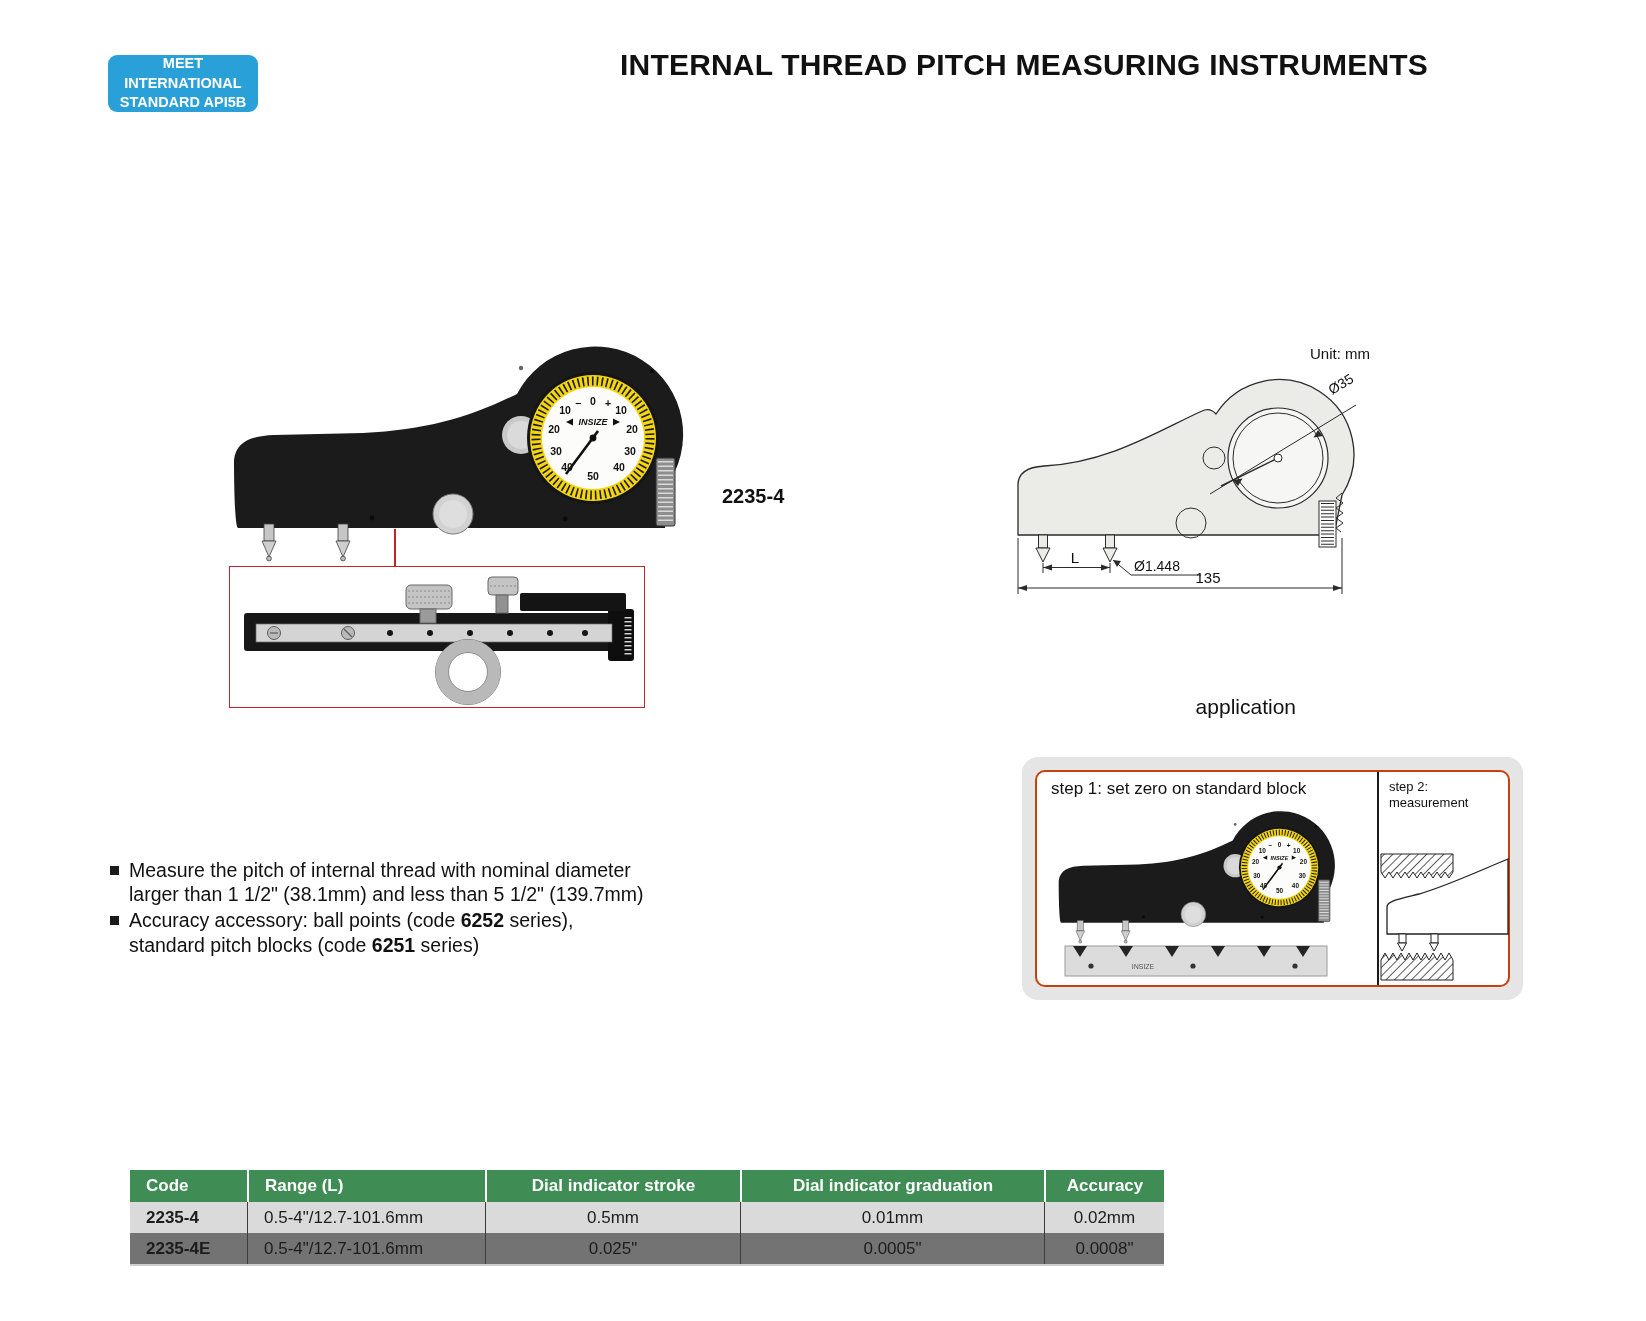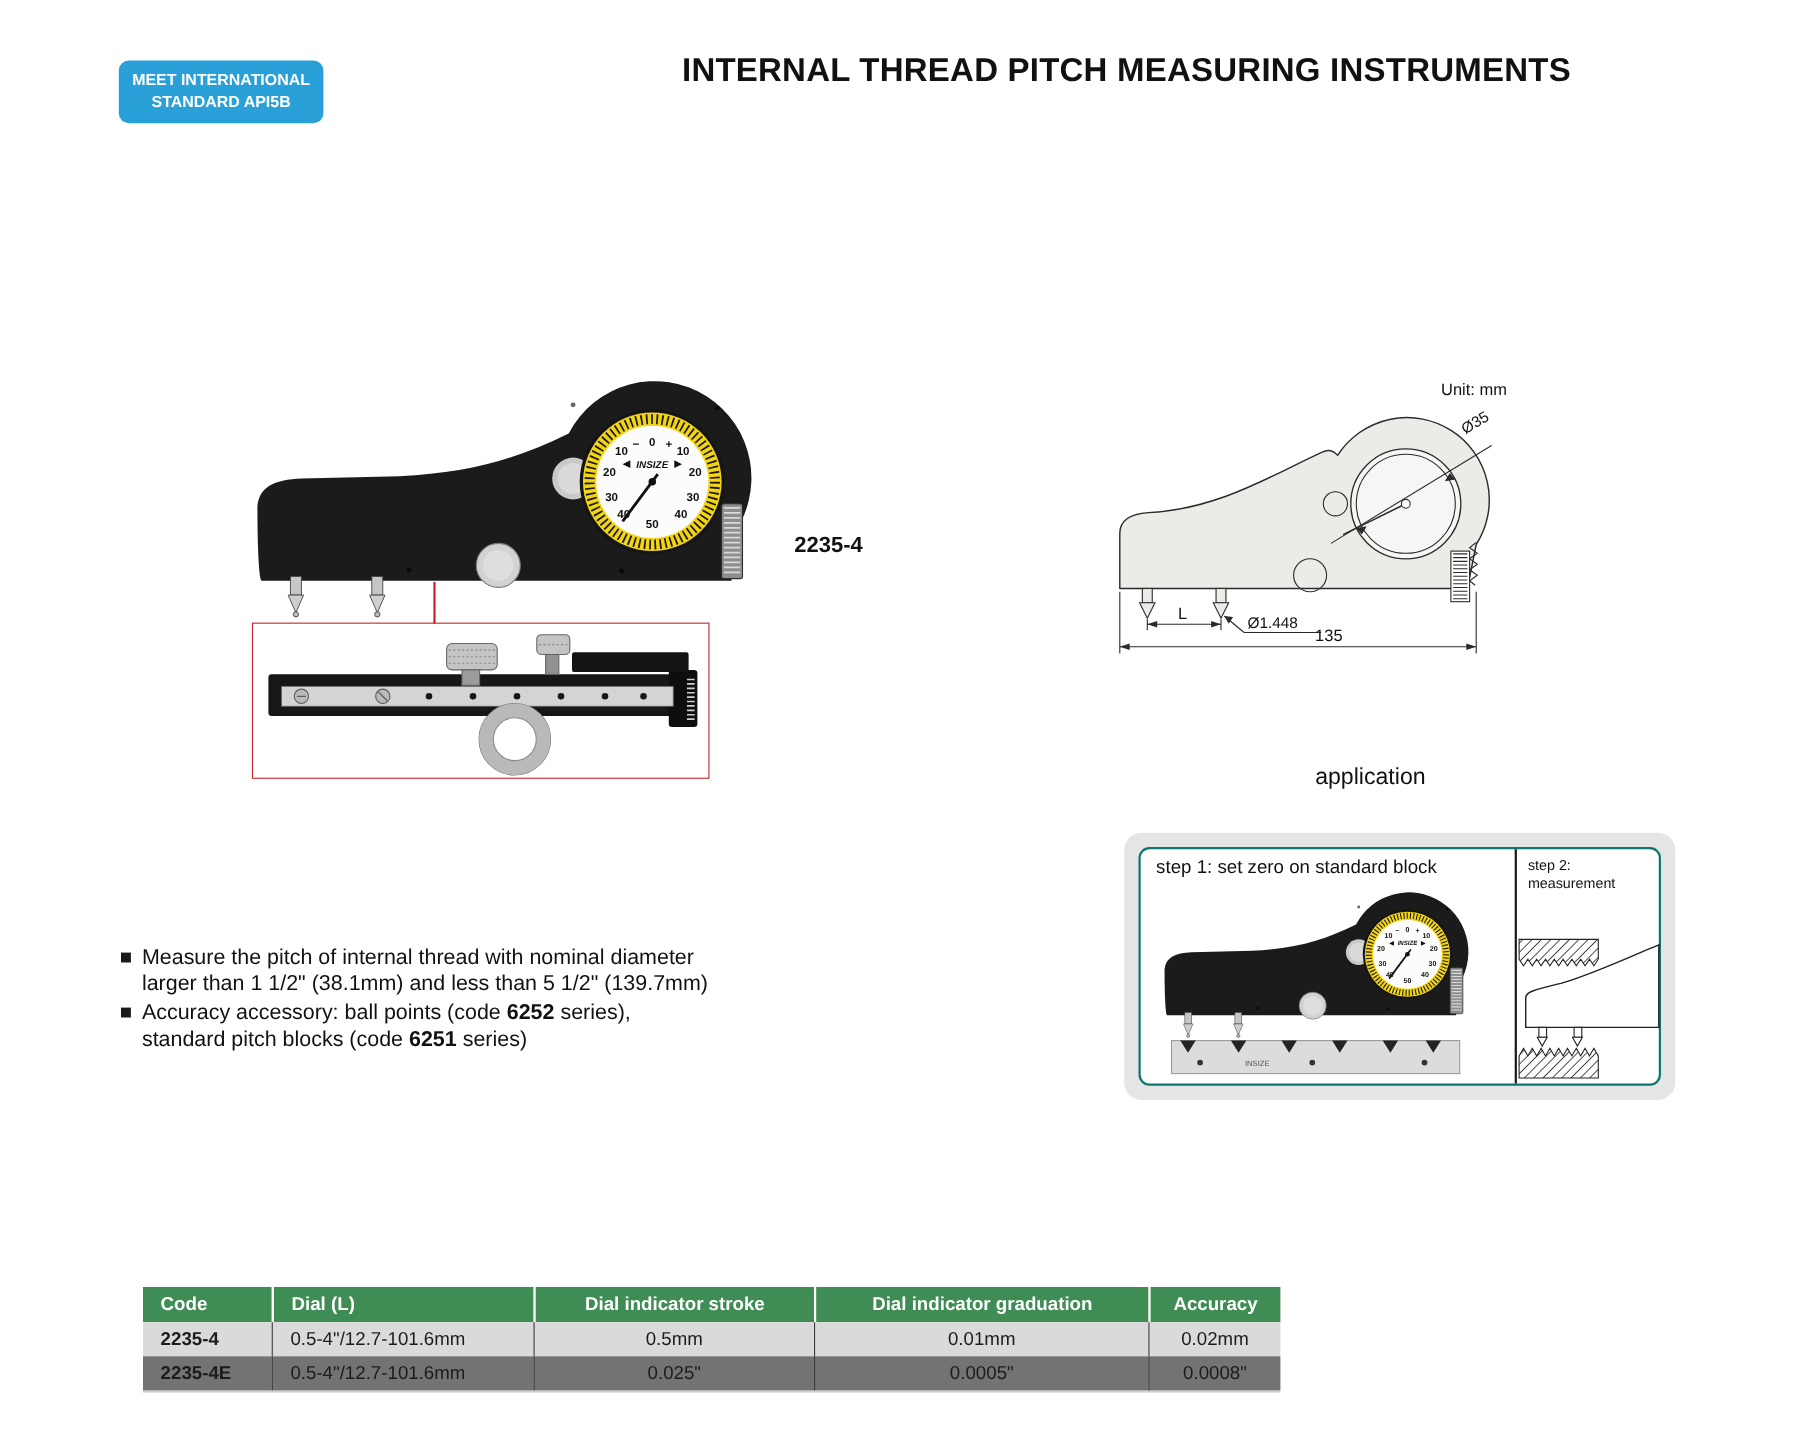--- a/index.html
+++ b/index.html
@@ -1,34 +1,34 @@
 <!DOCTYPE html>
 <html><head>
 <meta charset="utf-8">
 <style>
   html,body{margin:0;padding:0;background:#fff;}
   #page{position:relative;width:1646px;height:1321px;background:#fff;overflow:hidden;
         font-family:"Liberation Sans", sans-serif;color:#111;}
   .abs{position:absolute;}
   
-  .badge{left:108px;top:55px;width:186px;height:57px;background:#2aa0d9;border-radius:9px;
+  .badge{left:108px;top:55px;width:150px;height:57px;background:#2aa0d9;border-radius:9px;
          color:#fff;font-weight:bold;font-size:14.5px;line-height:1.35;display:flex;
          flex-direction:column;align-items:center;justify-content:center;text-align:center;}
   
   .title{left:620px;top:48px;font-size:30px;font-weight:bold;white-space:nowrap;letter-spacing:0.2px;}
   
   .code-label{left:722px;top:485px;font-size:20px;font-weight:bold;}
   
   .red-box{left:229px;top:566px;width:416px;height:142px;border:1.5px solid #c5232b;box-sizing:border-box;}
   .red-line{left:394px;top:529px;width:2px;height:38px;background:#c5232b;}
   
   .app-heading{left:1146px;top:695px;width:150px;text-align:right;font-size:21px;}
   .app-outer{left:1022px;top:757px;width:501px;height:243px;background:#e5e5e5;border-radius:16px;}
   .app-inner{position:absolute;left:13px;top:13px;width:475px;height:217px;background:#fff;
-             border:2px solid #0f766e;border-radius:10px;box-sizing:border-box;}
+             border:2px solid #c2410c;border-radius:10px;box-sizing:border-box;}
   .app-divider{position:absolute;left:340px;top:0;width:2px;height:100%;background:#1a1a1a;}
   .step1-label{position:absolute;left:14px;top:7px;font-size:17px;}
   .step2-label{position:absolute;left:352px;top:7px;font-size:13px;line-height:1.25;}
   
   .bullets{left:110px;top:858px;width:620px;font-size:19.5px;line-height:1.24;}
   .bullet-row{display:flex;margin-bottom:2px;}
   .bullet-marker{width:9px;height:9px;background:#1a1a1a;margin:8px 10px 0 0;flex:0 0 9px;}
   .bold{font-weight:bold;}
   
   .spec-table{left:113px;top:1170px;width:1034px;font-size:17px;border-bottom:2px solid #cfcfcf;margin-left:17px;}
@@ -249,21 +249,21 @@
       <div>
         <div><span>Accuracy accessory: ball points (code </span><span class="bold">6252</span><span> series),</span></div>
         <div><span>standard pitch blocks (code </span><span class="bold">6251</span><span> series)</span></div>
       </div>
     </div>
   </div>
 
   <div class="abs spec-table">
     <div class="t-row t-head">
       <div class="t-cell c-left">Code</div>
-      <div class="t-cell c-left">Dial (L)</div>
+      <div class="t-cell c-left">Range (L)</div>
       <div class="t-cell c-center">Dial indicator stroke</div>
       <div class="t-cell c-center">Dial indicator graduation</div>
       <div class="t-cell c-center">Accuracy</div>
     </div>
     <div class="t-row t-body row-odd">
       <div class="t-cell c-left bold">2235-4</div>
       <div class="t-cell c-left">0.5-4"/12.7-101.6mm</div>
       <div class="t-cell c-center">0.5mm</div>
       <div class="t-cell c-center">0.01mm</div>
       <div class="t-cell c-center">0.02mm</div>

